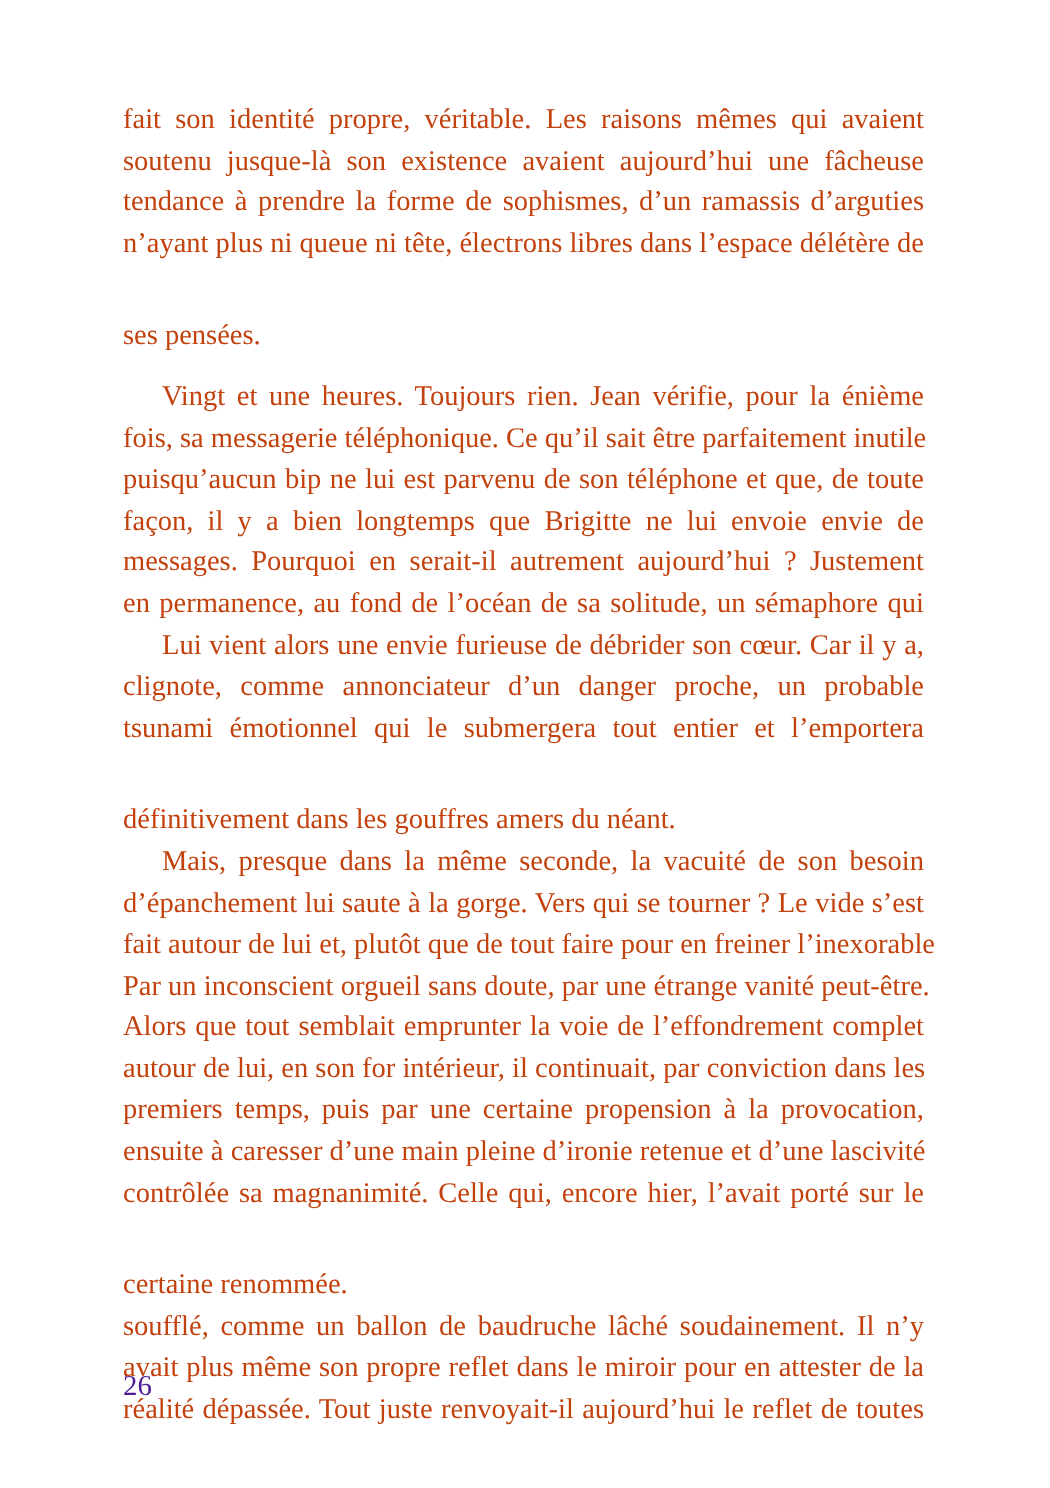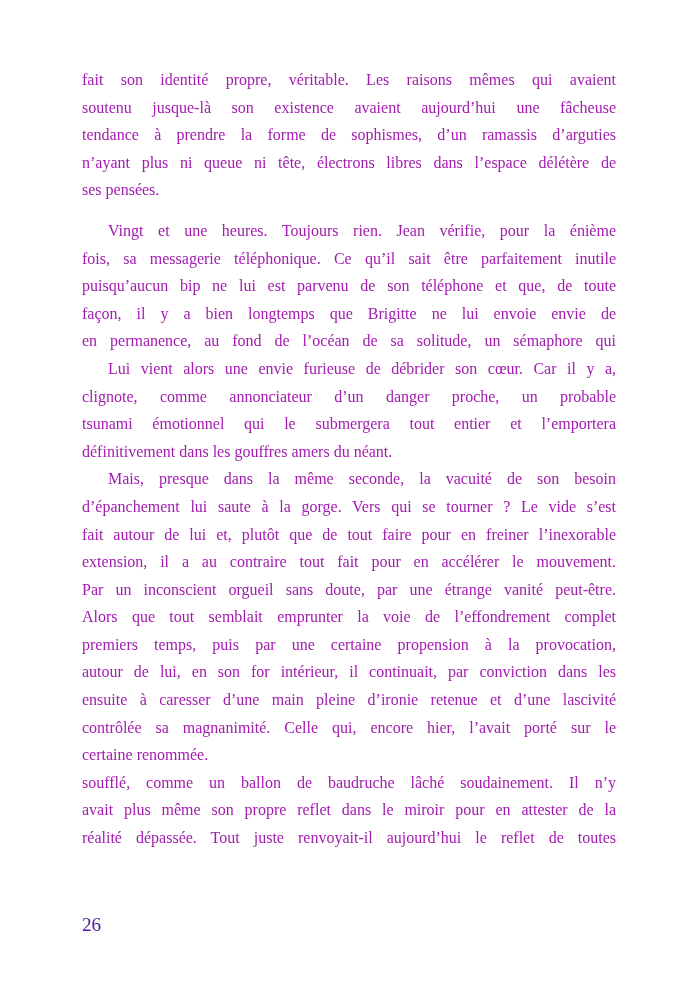--- a/index.html
+++ b/index.html
@@ -1,23 +1,23 @@
 <!DOCTYPE html>
 <html><head>
 <meta charset="utf-8">
 <style>
   html, body { margin: 0; padding: 0; background: #ffffff; }
   body { width: 700px; height: 992px; position: relative; overflow: hidden; }
   .page {
     position: absolute; left: 82px; top: 66px; width: 534px;
     font-family: "Liberation Serif", serif;
-    font-size: 16px; color: #a21caf; line-height: 27.6px;
+    font-size: 19px; color: #c2410c; line-height: 27.6px;
   }
   .line { display: block; white-space: nowrap; text-align: justify; text-align-last: justify; height: 27.6px; }
-  .line.last { text-align-last: left; }
+  .line.last { text-align-last: left; margin-top: 34px; }
   .line.indent { padding-left: 26px; }
   .para { margin: 0; }
   .para.gap { margin-top: 13px; }
   .folio {
     position: absolute; left: 82px; top: 914px;
     font-family: "Liberation Serif", serif; font-size: 19.2px; color: #4c1d95;
   }
 </style>
 </head>
 <body>
@@ -29,39 +29,39 @@
     <span class="line">tendance à prendre la forme de sophismes, d’un ramassis d’arguties</span>
     <span class="line">n’ayant plus ni queue ni tête, électrons libres dans l’espace délétère de</span>
     <span class="line last">ses pensées.</span>
   </div>
 
   <div class="para gap">
     <span class="line indent">Vingt et une heures. Toujours rien. Jean vérifie, pour la énième</span>
     <span class="line">fois, sa messagerie téléphonique. Ce qu’il sait être parfaitement inutile</span>
     <span class="line">puisqu’aucun bip ne lui est parvenu de son téléphone et que, de toute</span>
     <span class="line">façon, il y a bien longtemps que Brigitte ne lui envoie envie de</span>
+    <span class="line">messages. Pourquoi en serait-il autrement aujourd’hui ? Justement</span>
   </div>
 
   <div class="para">
     <span class="line">en permanence, au fond de l’océan de sa solitude, un sémaphore qui</span>
     <span class="line indent">Lui vient alors une envie furieuse de débrider son cœur. Car il y a,</span>
     <span class="line">clignote, comme annonciateur d’un danger proche, un probable</span>
     <span class="line">tsunami émotionnel qui le submergera tout entier et l’emportera</span>
     <span class="line last">définitivement dans les gouffres amers du néant.</span>
   </div>
 
   <div class="para">
     <span class="line indent">Mais, presque dans la même seconde, la vacuité de son besoin</span>
     <span class="line">d’épanchement lui saute à la gorge. Vers qui se tourner ? Le vide s’est</span>
     <span class="line">fait autour de lui et, plutôt que de tout faire pour en freiner l’inexorable</span>
-    <span class="line">extension, il a au contraire tout fait pour en accélérer le mouvement.</span>
     <span class="line">Par un inconscient orgueil sans doute, par une étrange vanité peut-être.</span>
     <span class="line">Alors que tout semblait emprunter la voie de l’effondrement complet</span>
+    <span class="line">autour de lui, en son for intérieur, il continuait, par conviction dans les</span>
     <span class="line">premiers temps, puis par une certaine propension à la provocation,</span>
-    <span class="line">autour de lui, en son for intérieur, il continuait, par conviction dans les</span>
     <span class="line">ensuite à caresser d’une main pleine d’ironie retenue et d’une lascivité</span>
     <span class="line">contrôlée sa magnanimité. Celle qui, encore hier, l’avait porté sur le</span>
     <span class="line last">certaine renommée.</span>
   </div>
 
   <div class="para">
     <span class="line">soufflé, comme un ballon de baudruche lâché soudainement. Il n’y</span>
     <span class="line">avait plus même son propre reflet dans le miroir pour en attester de la</span>
     <span class="line">réalité dépassée. Tout juste renvoyait-il aujourd’hui le reflet de toutes</span>
   </div>

